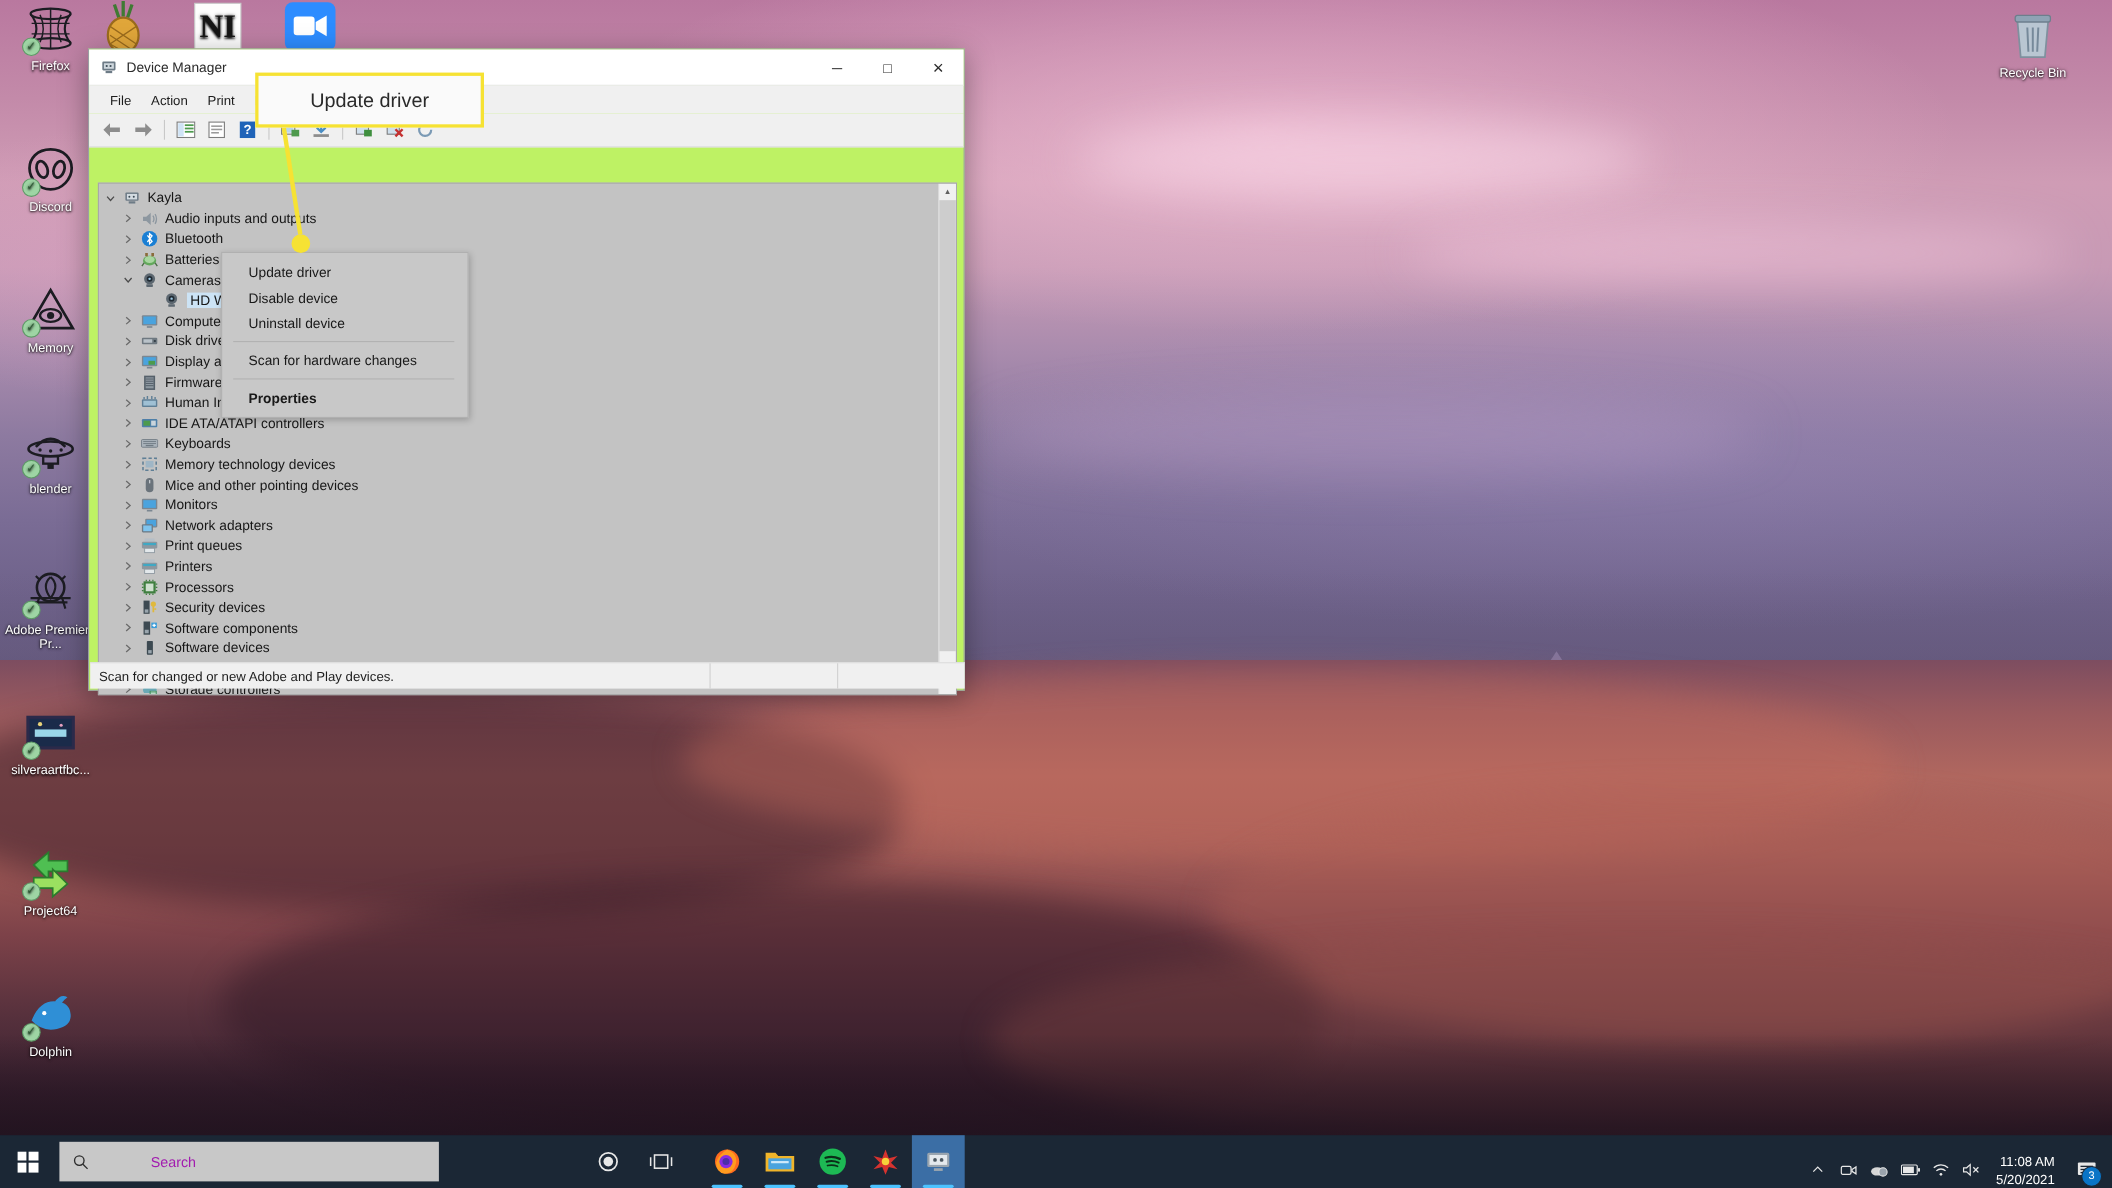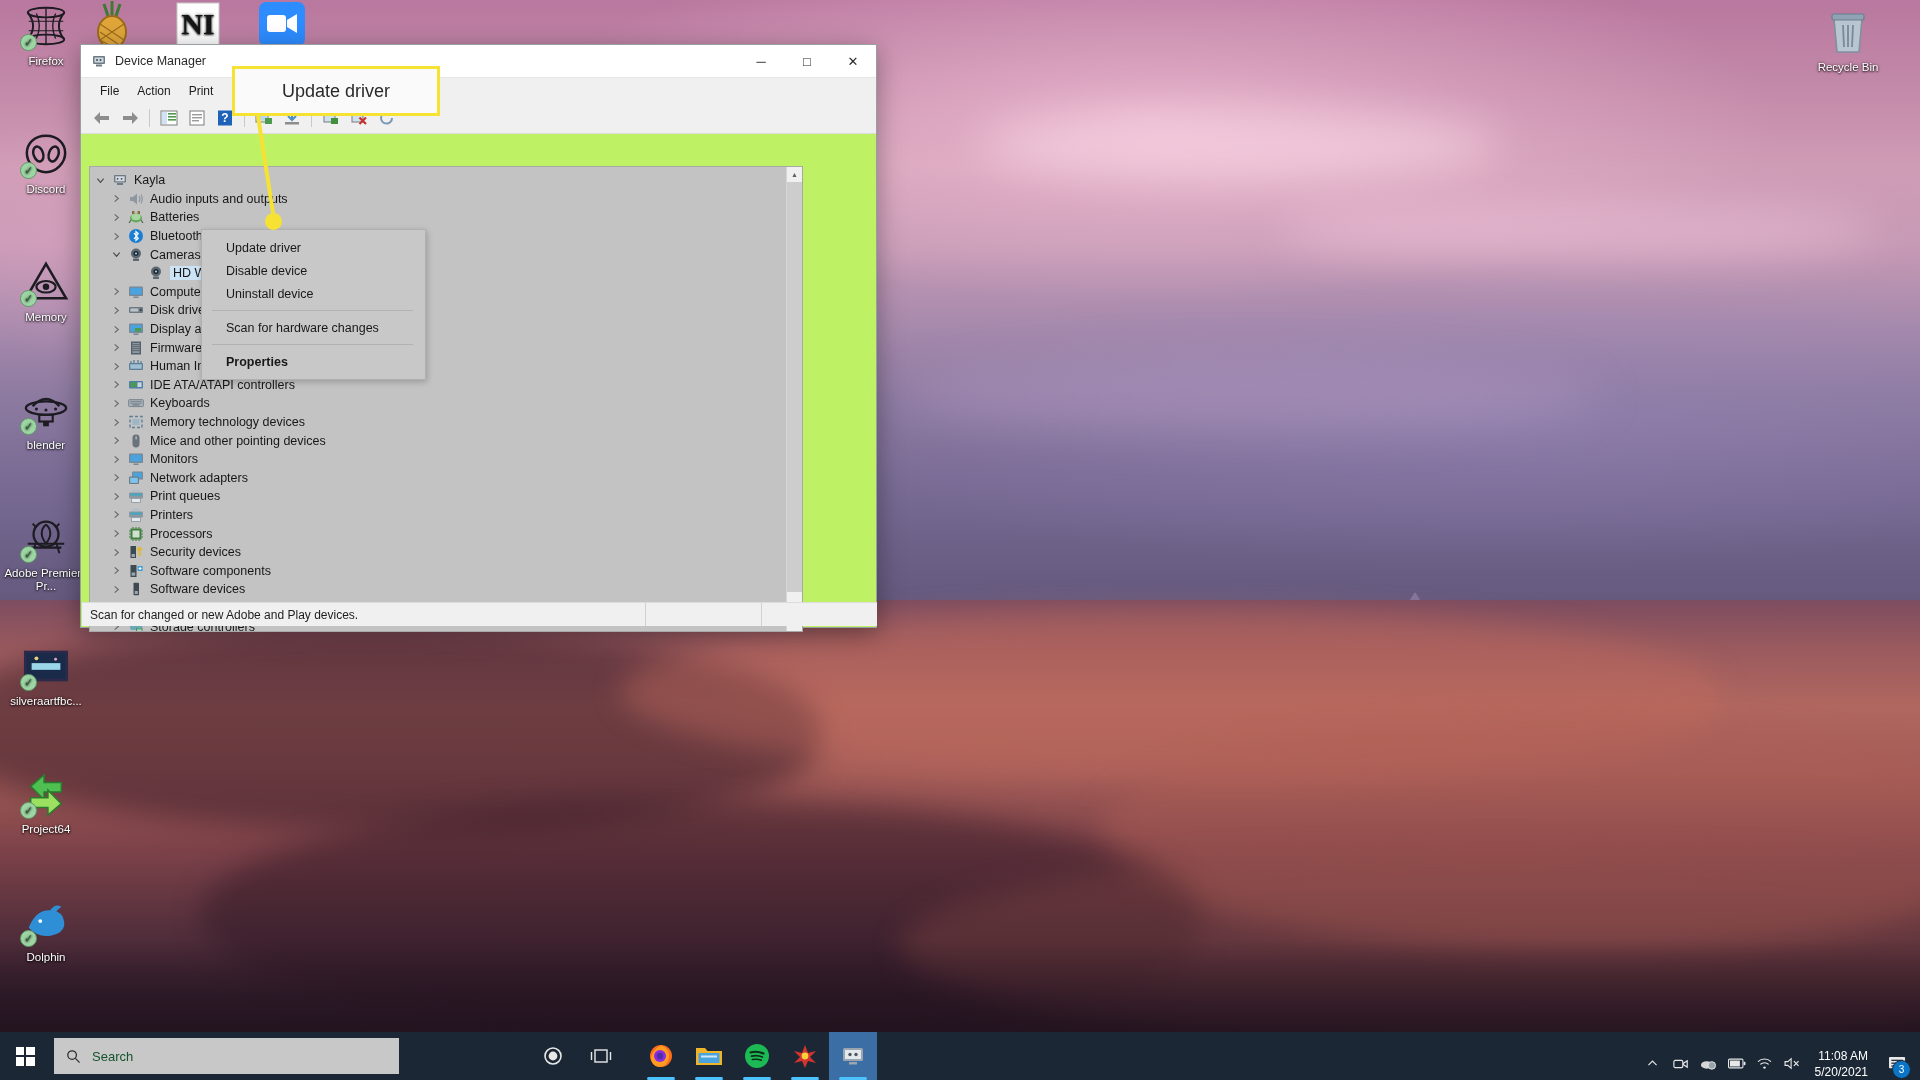--- a/index.html
+++ b/index.html
@@ -81,21 +81,21 @@
   #dm-menubar .mi{
     font-size:12px;color:#1d1d1d;padding:3px 9px;
   }
   #dm-toolbar{
     height:30px;background:#f0f0f0;display:flex;align-items:center;
     padding-left:8px;gap:2px;border-bottom:1px solid #dcdcdc;
   }
   .tb-btn{width:26px;height:24px;display:flex;align-items:center;justify-content:center;}
   .tb-sep{width:1px;height:18px;background:#c8c8c8;margin:0 4px;}
   #dm-body{
-    position:absolute;left:8px;top:121px;width:714px;height:466px;
+    position:absolute;left:8px;top:121px;width:781px;height:466px;
     background:#c3c3c3;border:1px solid #a8a8a8;box-sizing:border-box;overflow:hidden;
   }
   #dm-tree{position:absolute;left:0;top:0;width:765px;height:464px;padding-top:4px;box-sizing:border-box;}
   .tree-row{
     height:18.6px;display:flex;align-items:center;font-size:12.5px;color:#171717;
     white-space:nowrap;padding-left:6px;
   }
   .tree-row .twisty{
     width:16px;text-align:center;font-size:9px;color:#585858;flex:none;
   }
@@ -149,21 +149,21 @@
     background:#1b2735;display:flex;align-items:center;
   }
   #start-button{width:50px;height:48px;display:flex;align-items:center;justify-content:center;}
   .win-logo{width:19px;height:19px;display:grid;grid-template-columns:1fr 1fr;grid-template-rows:1fr 1fr;gap:2px;}
   .win-logo i{background:#ffffff;display:block;}
   #search-box{
     width:345px;height:36px;background:#c8c8c8;display:flex;align-items:center;
     margin-left:4px;
   }
   #search-icon-wrap{width:38px;display:flex;align-items:center;justify-content:center;font-size:15px;color:#2b2b2b;}
-  #search-placeholder{font-size:13px;color:#14532d;}
+  #search-placeholder{font-size:13px;color:#a21caf;margin-left:45px;}
   .tb-task{width:48px;height:48px;display:flex;align-items:center;justify-content:center;position:relative;}
   .tb-task.active{background:#3b6ea5;}
   .tb-task .underline{position:absolute;bottom:0;left:10px;width:28px;height:3px;background:#4cc2ff;border-radius:2px;}
   #tray{margin-left:auto;display:flex;align-items:flex-start;height:48px;padding-right:6px;margin-top:15px;}
   .tray-ico{width:28px;height:48px;display:flex;align-items:center;justify-content:center;color:#e8e8e8;font-size:14px;}
   #clock{
     display:flex;flex-direction:column;align-items:flex-end;justify-content:center;
     color:#fff;font-size:12px;line-height:16px;padding:0 12px 0 8px;height:48px;
   }
   #notif-center{width:34px;height:48px;display:flex;align-items:center;justify-content:center;position:relative;}
@@ -477,42 +477,42 @@
           <span class="lbl">Audio inputs and outputs</span>
         </div>
         <div class="tree-row depth1">
           <span class="twisty">
             <svg width="9" height="9" viewBox="0 0 10 10">
               <polyline points="3,1.5 7,5 3,8.5" fill="none" stroke="#6a6a6a" stroke-width="1.3"></polyline>
             </svg>
           </span>
           <span class="ticon">
             <svg width="16" height="16" viewBox="0 0 16 16">
+              <circle cx="8" cy="8" r="7" fill="#1a7fd4"></circle>
+              <path d="M6 5 L10.2 10.5 L8 12.5 L8 3.5 L10.2 5.5 L6 11" stroke="#fff" stroke-width="1.2" fill="none"></path>
+            </svg>
+          </span>
+          <span class="lbl">Bluetooth</span>
+        </div>
+        <div class="tree-row depth1">
+          <span class="twisty">
+            <svg width="9" height="9" viewBox="0 0 10 10">
+              <polyline points="3,1.5 7,5 3,8.5" fill="none" stroke="#6a6a6a" stroke-width="1.3"></polyline>
+            </svg>
+          </span>
+          <span class="ticon">
+            <svg width="16" height="16" viewBox="0 0 16 16">
               <ellipse cx="8" cy="9" rx="6" ry="4.4" fill="#63a85c"></ellipse>
               <ellipse cx="8" cy="8" rx="4.6" ry="3.2" fill="#a8d6a0"></ellipse>
               <rect x="4" y="2" width="2.4" height="3" fill="#8a6b3a"></rect>
               <rect x="9.6" y="2" width="2.4" height="3" fill="#8a6b3a"></rect>
               <path d="M3 11 L1 14 M13 11 L15 14" stroke="#4a6b46" stroke-width="1.2"></path>
             </svg>
           </span>
           <span class="lbl">Batteries</span>
-        </div>
-        <div class="tree-row depth1">
-          <span class="twisty">
-            <svg width="9" height="9" viewBox="0 0 10 10">
-              <polyline points="3,1.5 7,5 3,8.5" fill="none" stroke="#6a6a6a" stroke-width="1.3"></polyline>
-            </svg>
-          </span>
-          <span class="ticon">
-            <svg width="16" height="16" viewBox="0 0 16 16">
-              <circle cx="8" cy="8" r="7" fill="#1a7fd4"></circle>
-              <path d="M6 5 L10.2 10.5 L8 12.5 L8 3.5 L10.2 5.5 L6 11" stroke="#fff" stroke-width="1.2" fill="none"></path>
-            </svg>
-          </span>
-          <span class="lbl">Bluetooth</span>
         </div>
         <div class="tree-row depth1">
           <span class="twisty">
             <svg width="9" height="9" viewBox="0 0 10 10">
               <polyline points="1.5,3 5,7 8.5,3" fill="none" stroke="#4b4b4b" stroke-width="1.3"></polyline>
             </svg>
           </span>
           <span class="ticon">
             <svg width="16" height="16" viewBox="0 0 16 16">
               <circle cx="8" cy="6.5" r="5" fill="#5c6770"></circle>

